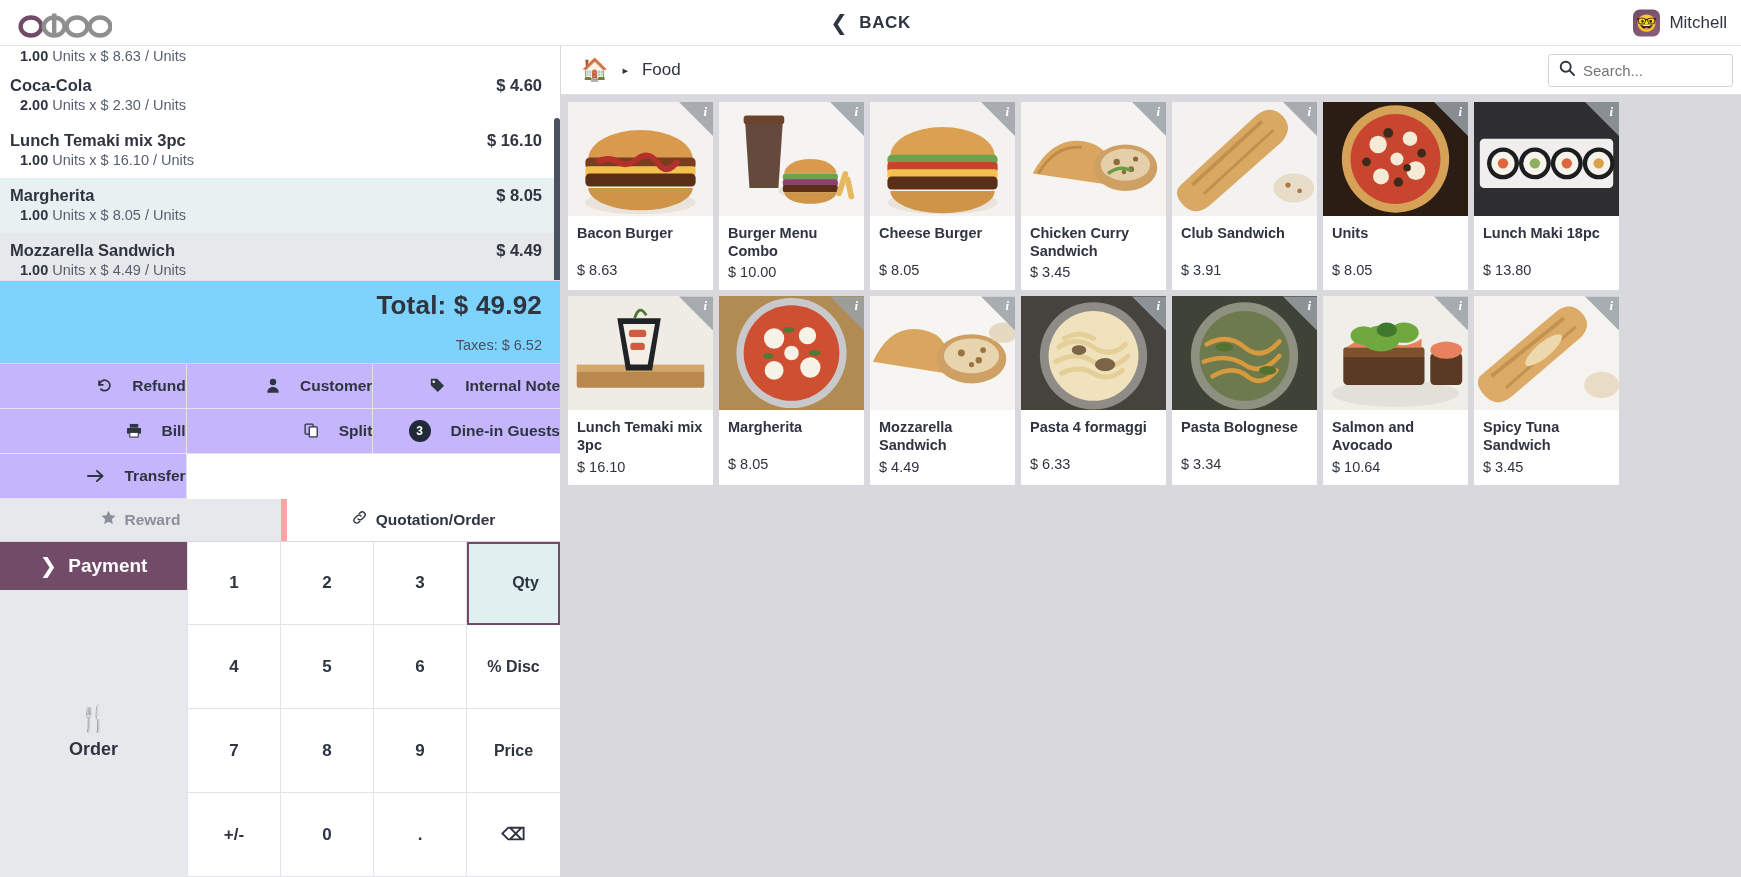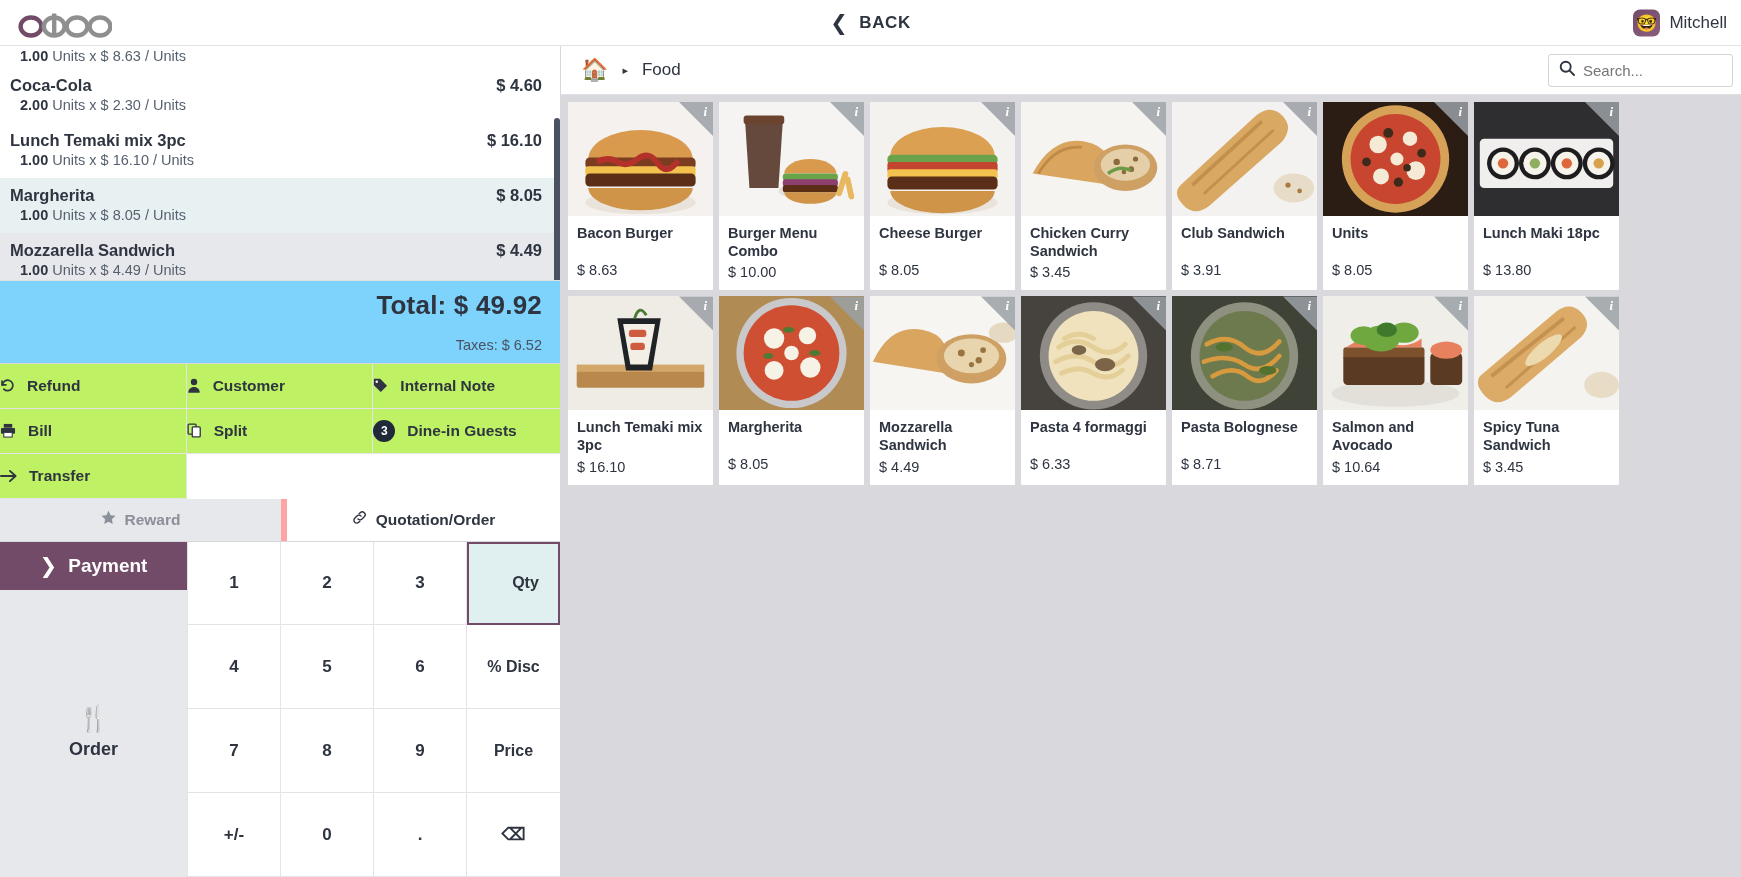--- a/index.html
+++ b/index.html
@@ -62,22 +62,22 @@
   
   .totals{ background:#7dd3fc; border-top:1px solid #e0e0e4; padding:9px 18px 10px;
            text-align:right; flex:0 0 auto; }
   .total-line{ font-size:26px; font-weight:700; color:#2e3440; letter-spacing:.2px; }
   .tax-line{ font-size:14.5px; color:#4a5163; margin-top:16px; }
 
   
   .actions{ display:grid; grid-template-columns:1fr 1fr 1fr; flex:0 0 auto;
             border-top:1px solid #d8d8dc; }
   .act{
-    height:45px; display:flex; align-items:center; justify-content:flex-start; gap:12px;
-    font-size:15.5px; font-weight:700; color:#2e3440; cursor:pointer; background:#bef264;
+    height:45px; display:flex; align-items:center; justify-content:flex-end; gap:20px;
+    font-size:15.5px; font-weight:700; color:#2e3440; cursor:pointer; background:#c4b5fd;
     border-right:1px solid #e4e4e8; border-bottom:1px solid #e4e4e8;
   }
   .act:nth-child(3n){ border-right:none; }
   .act .ic{ display:inline-flex; align-items:center; justify-content:center; }
   .guest-badge{
     width:22px;height:22px;border-radius:50%; background:#1f2937; color:#fff;
     font-size:12px; font-weight:700; display:flex; align-items:center; justify-content:center;
   }
 
   
@@ -664,21 +664,21 @@
               <g fill="#54722f">
                   <ellipse cx="36" cy="36" rx="6" ry="3"></ellipse>
                   <ellipse cx="66" cy="52" rx="6" ry="3"></ellipse>
                 </g>
             </svg>
             <div class="ibadge">
                 <span>i</span>
               </div>
           </div>
           <div class="cname">Pasta Bolognese</div>
-          <div class="cprice">$ 8.71</div>
+          <div class="cprice">$ 3.34</div>
         </div>
 
         <div class="card">
           <div class="thumb">
             <svg viewBox="0 0 100 80" preserveAspectRatio="xMidYMid slice" aria-hidden="true">
               <rect width="100" height="80" fill="#efeee9"></rect>
               <ellipse cx="50" cy="68" rx="44" ry="9" fill="#e2e0d9"></ellipse>
               <rect x="14" y="40" width="56" height="22" rx="3" fill="#5a3a22"></rect>
               <rect x="14" y="36" width="56" height="7" rx="2" fill="#7d512c"></rect>
               <path d="M16 36q14-10 28-4t24-2v6H16z" fill="#e8825e"></path>

